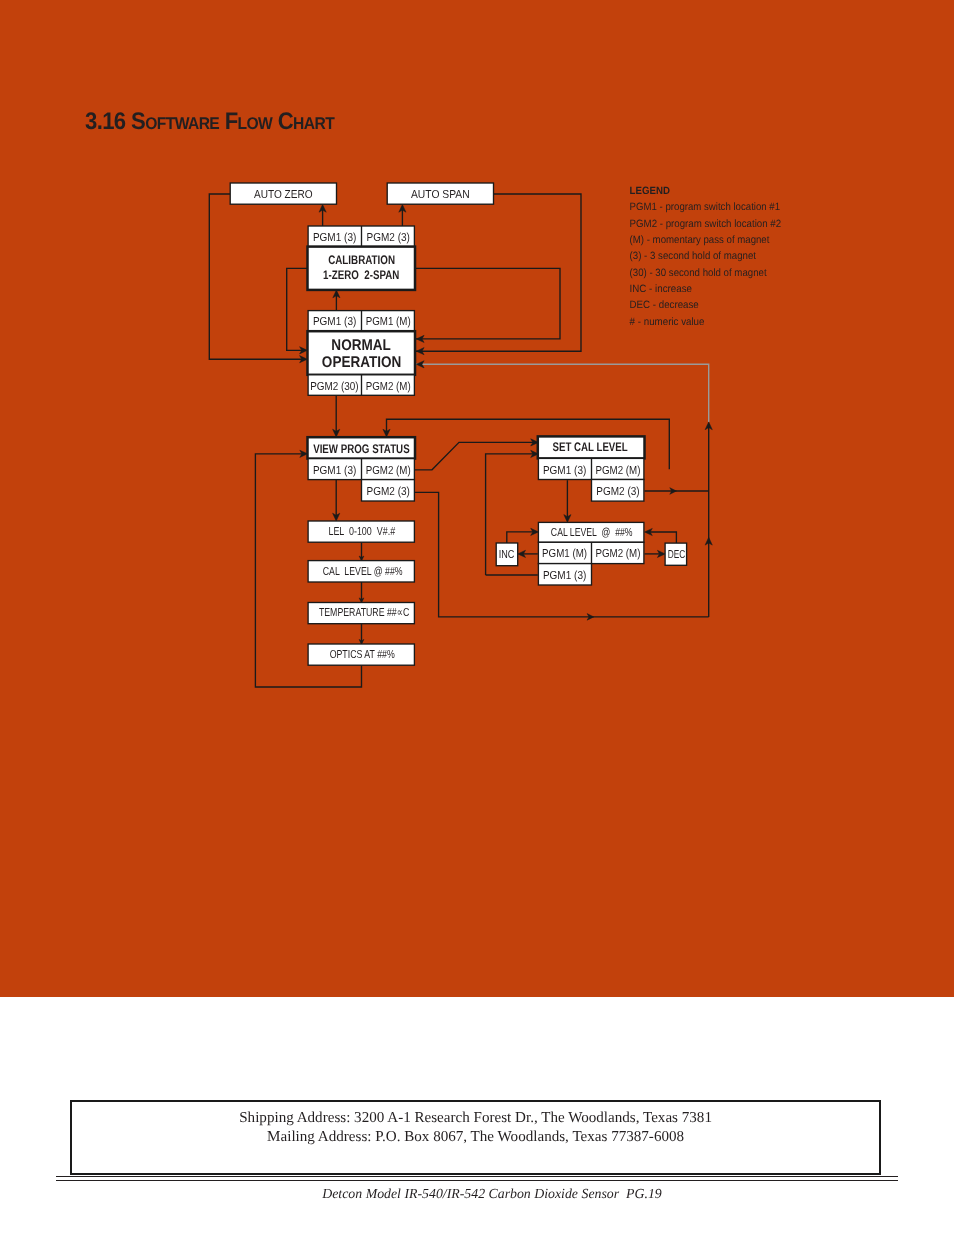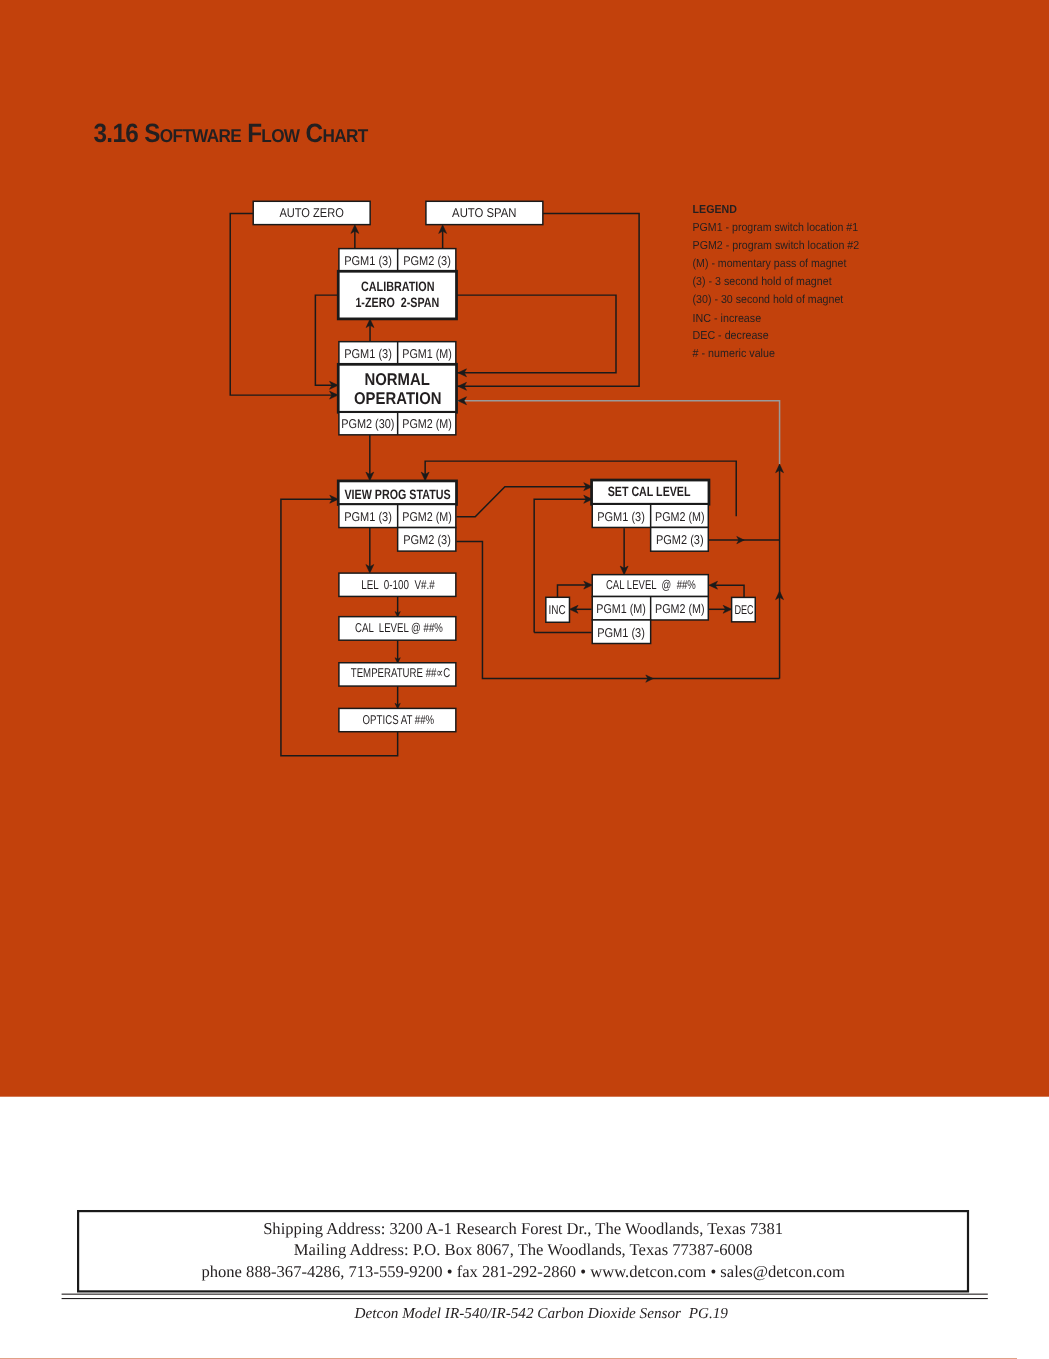--- a/index.html
+++ b/index.html
@@ -154,18 +154,17 @@
 <text x="629.6" y="292.3" textLength="62.4" lengthAdjust="spacingAndGlyphs" xml:space="preserve" class="lg">INC - increase</text>
 <text x="629.6" y="308.4" textLength="69.2" lengthAdjust="spacingAndGlyphs" xml:space="preserve" class="lg">DEC - decrease</text>
 <text x="629.6" y="324.9" textLength="74.9" lengthAdjust="spacingAndGlyphs" xml:space="preserve" class="lg"># - numeric value</text>
 
 </svg>
 
   <div id="footbox">
     <div id="footinner">
       <div>Shipping Address: 3200 A-1 Research Forest Dr., The Woodlands, Texas 7381</div>
       <div>Mailing Address: P.O. Box 8067, The Woodlands, Texas 77387-6008</div>
-      <div>phone 888-367-4286, 713-559-9200 • fax 281-292-2860 • www.detcon.com • sales@detcon.com</div>
     </div>
   </div>
   <div id="rule"></div>
   <div id="pagefoot">Detcon Model IR-540/IR-542 Carbon Dioxide Sensor  PG.19</div>
 </div>
 
 </body></html>

